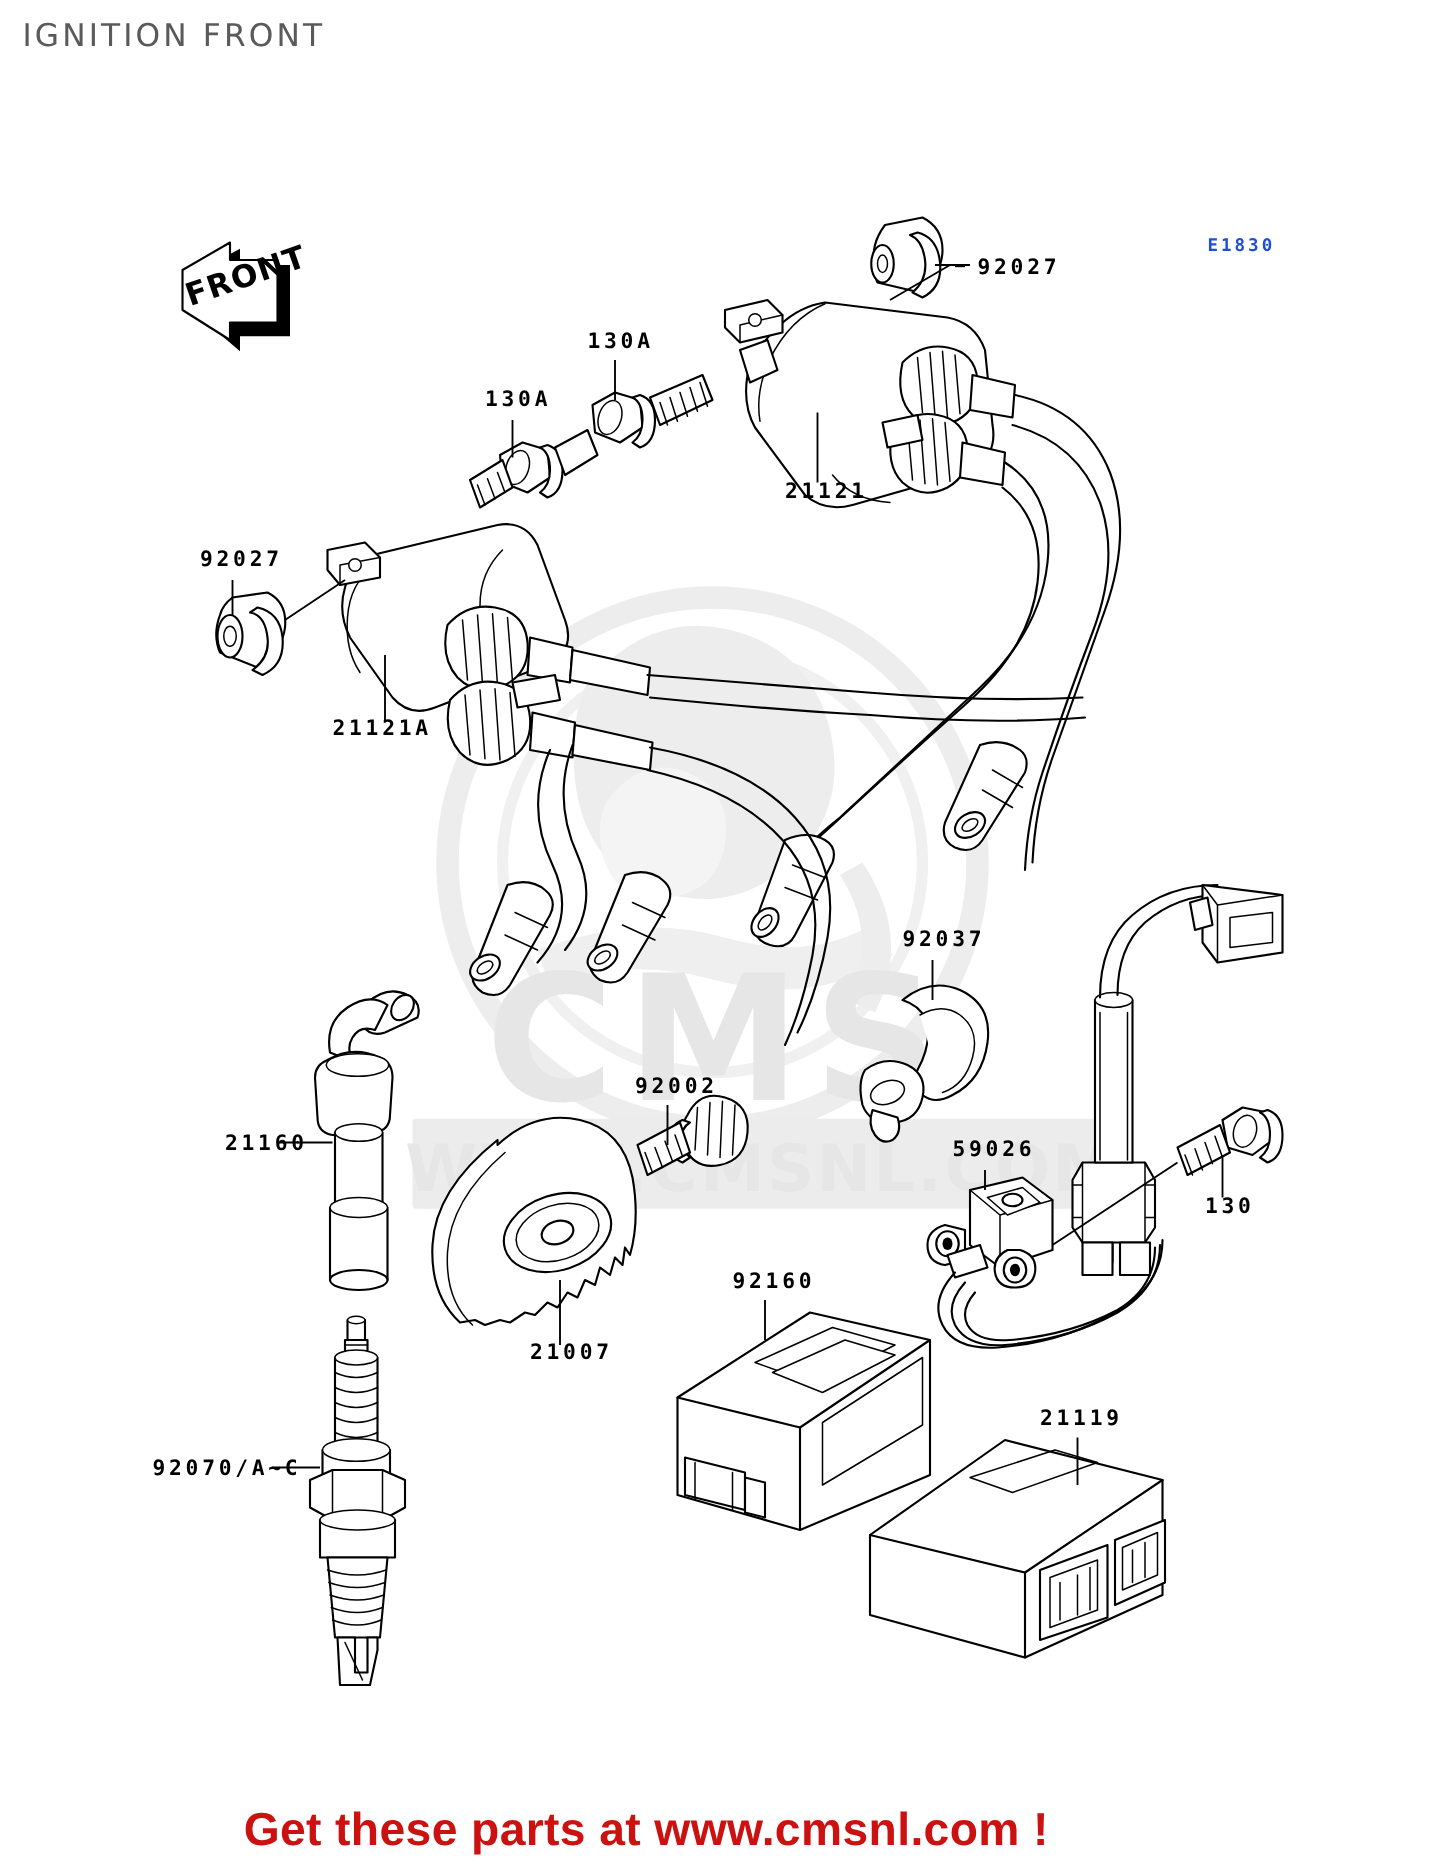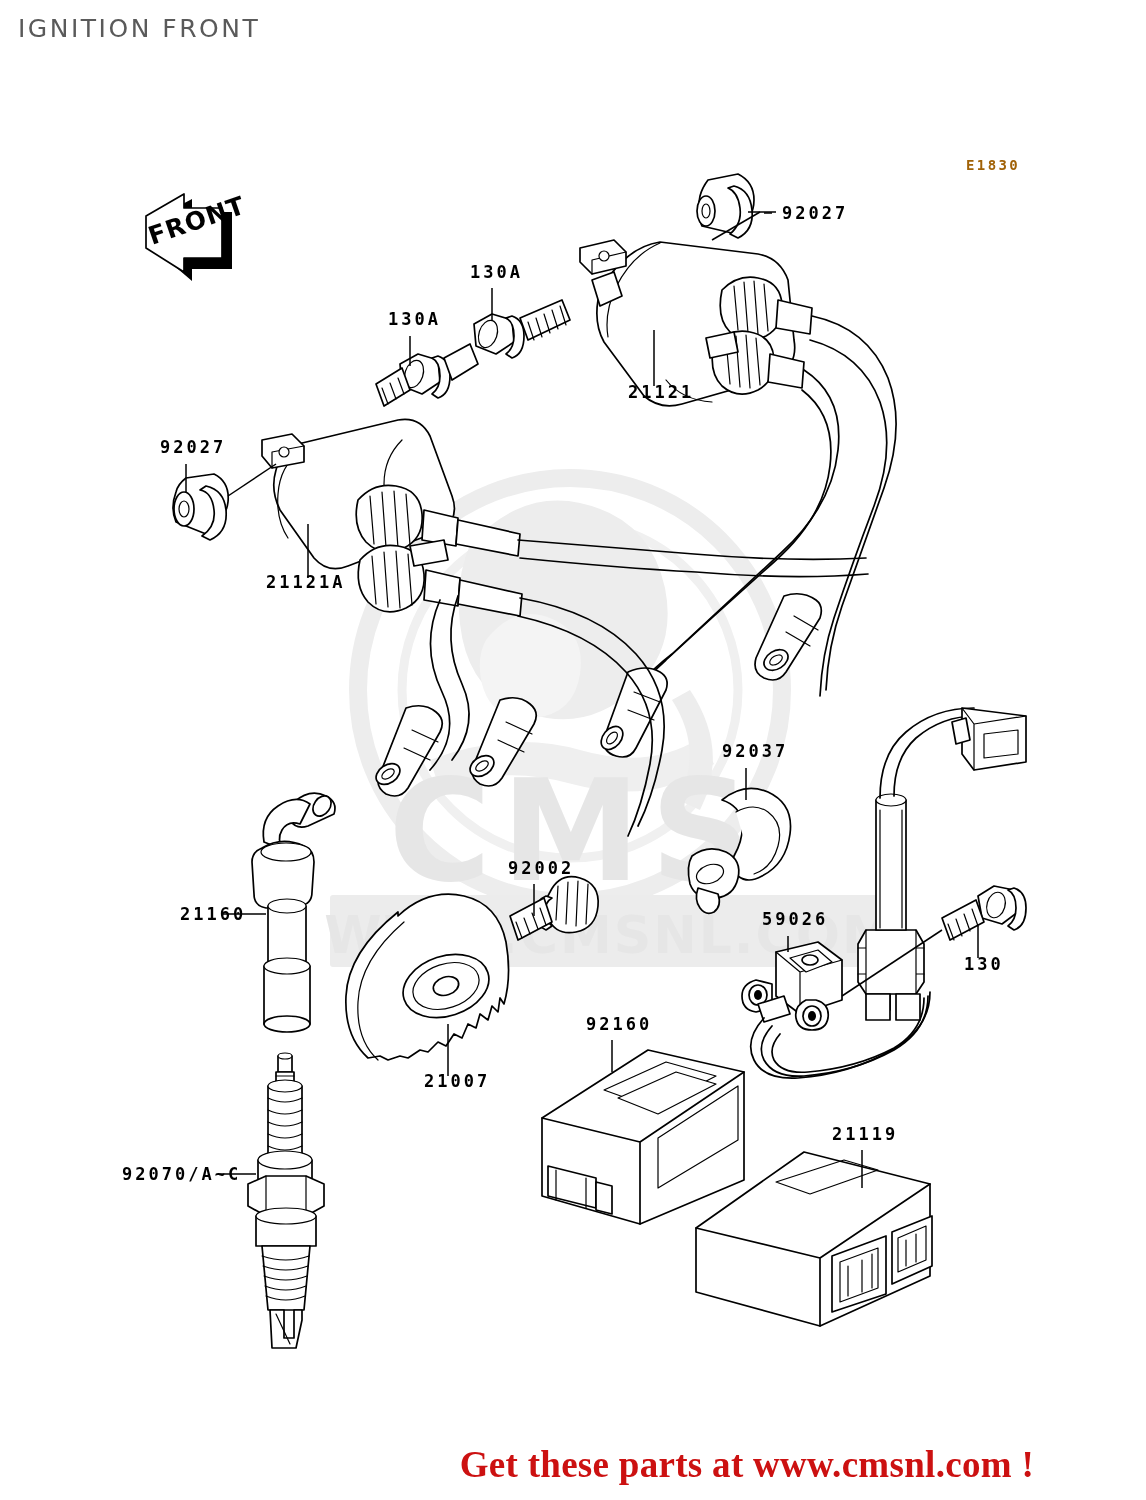--- a/index.html
+++ b/index.html
@@ -23,35 +23,35 @@
     font-family: "DejaVu Sans", "Liberation Sans", sans-serif;
     font-size: 25px;
     letter-spacing: 2.5px;
     color: #5a5a5a;
     white-space: nowrap;
   }
 
   #diagram-ref {
     position: absolute;
     left: 966px;
-    top: 157px;
+    top: 189px;
     font-size: 14px;
     letter-spacing: 2.4px;
-    color: #a16207;
+    color: #1d4ed8;
     font-weight: bold;
     white-space: nowrap;
   }
 
   #footer-cta {
     position: absolute;
     left: 0;
     top: 1443px;
     width: 1034px;
-    text-align: right;
-    font-family: Liberation Serif, serif;
+    text-align: center;
+    font-family: Liberation Sans, sans-serif;
     font-size: 37px;
     font-weight: bold;
     color: #cc1111;
     letter-spacing: 0.3px;
     white-space: nowrap;
   }
 
   
   #drawing {
     position: absolute;

